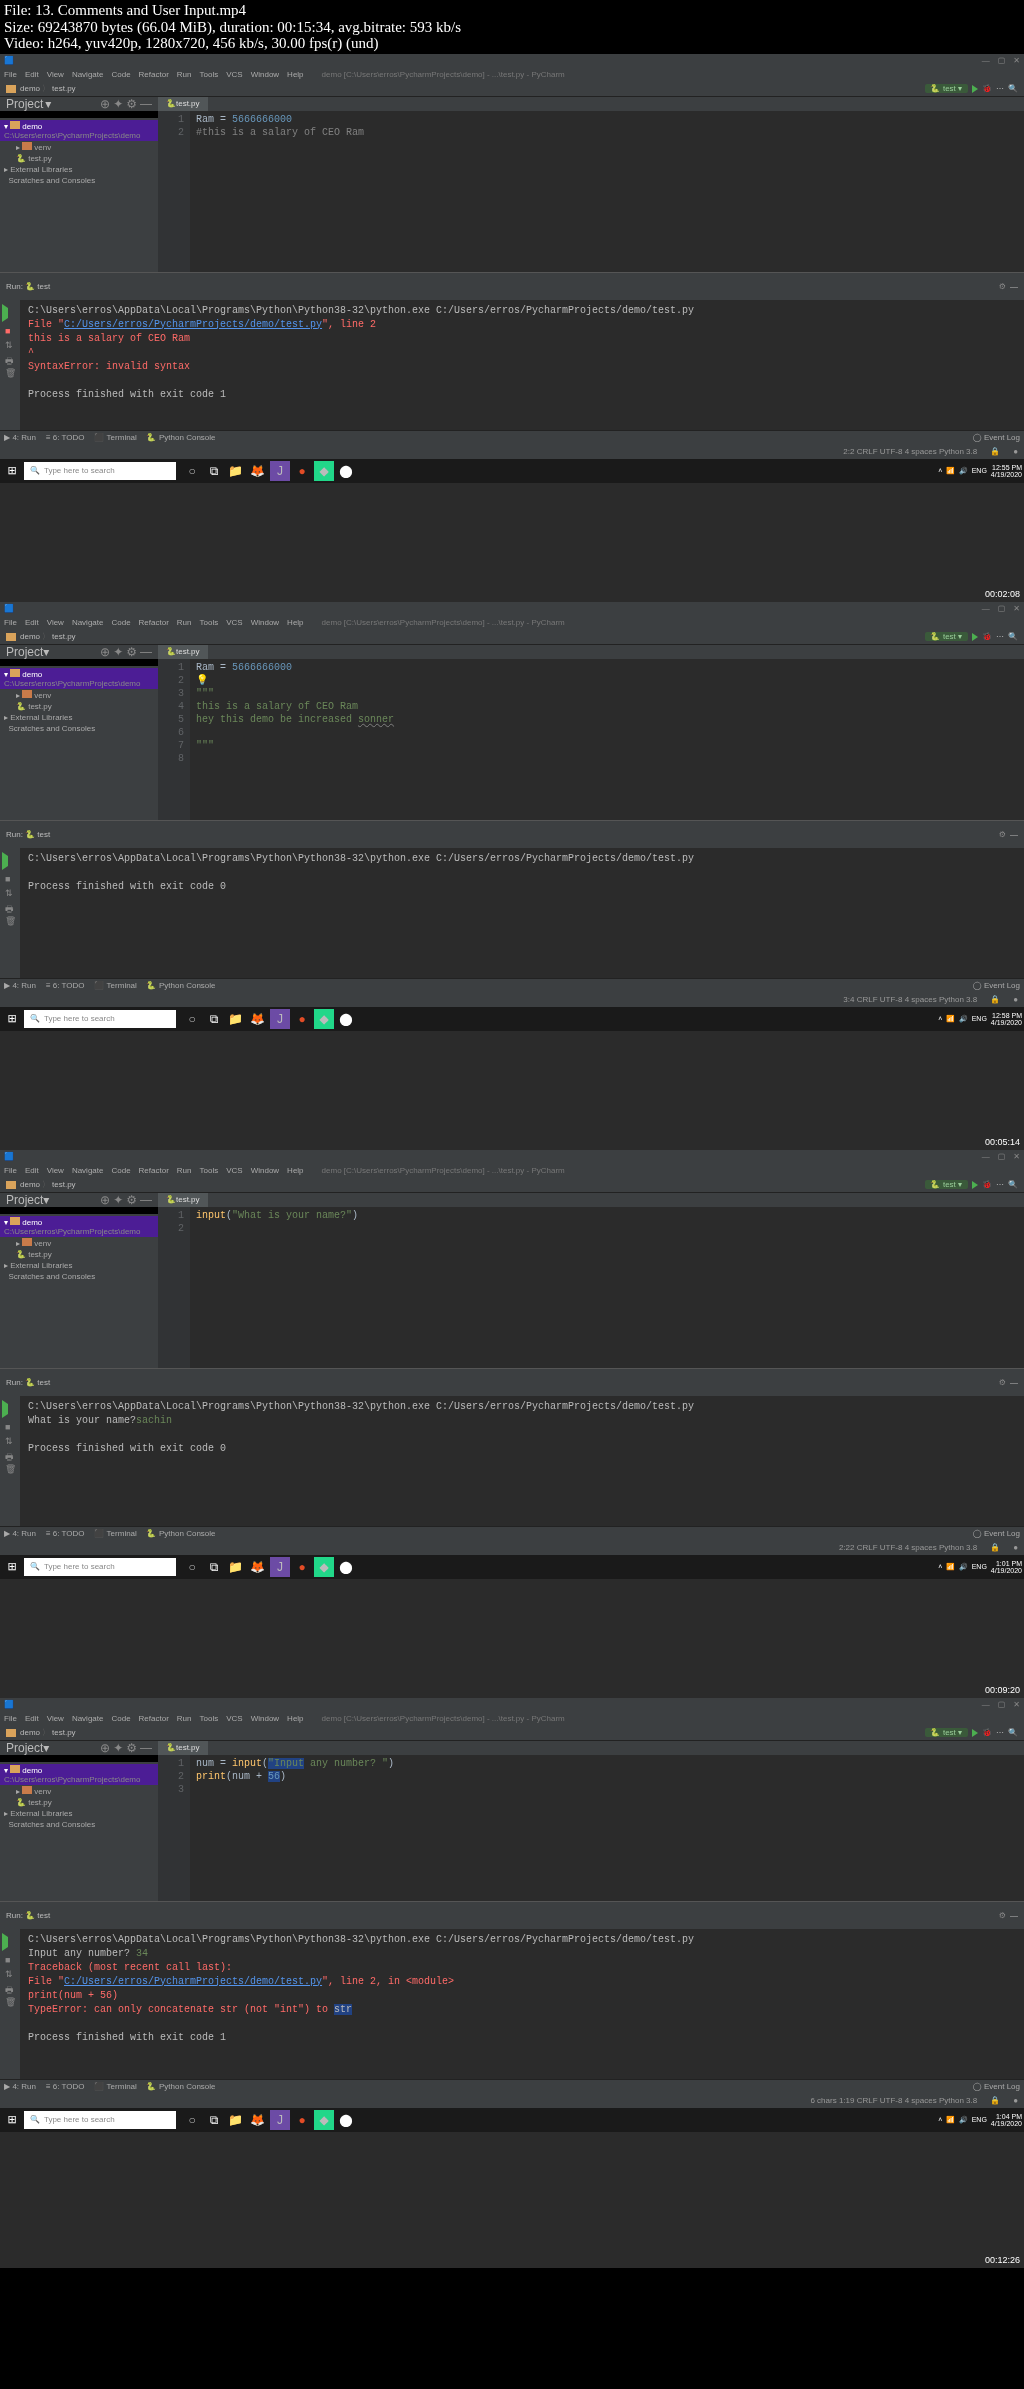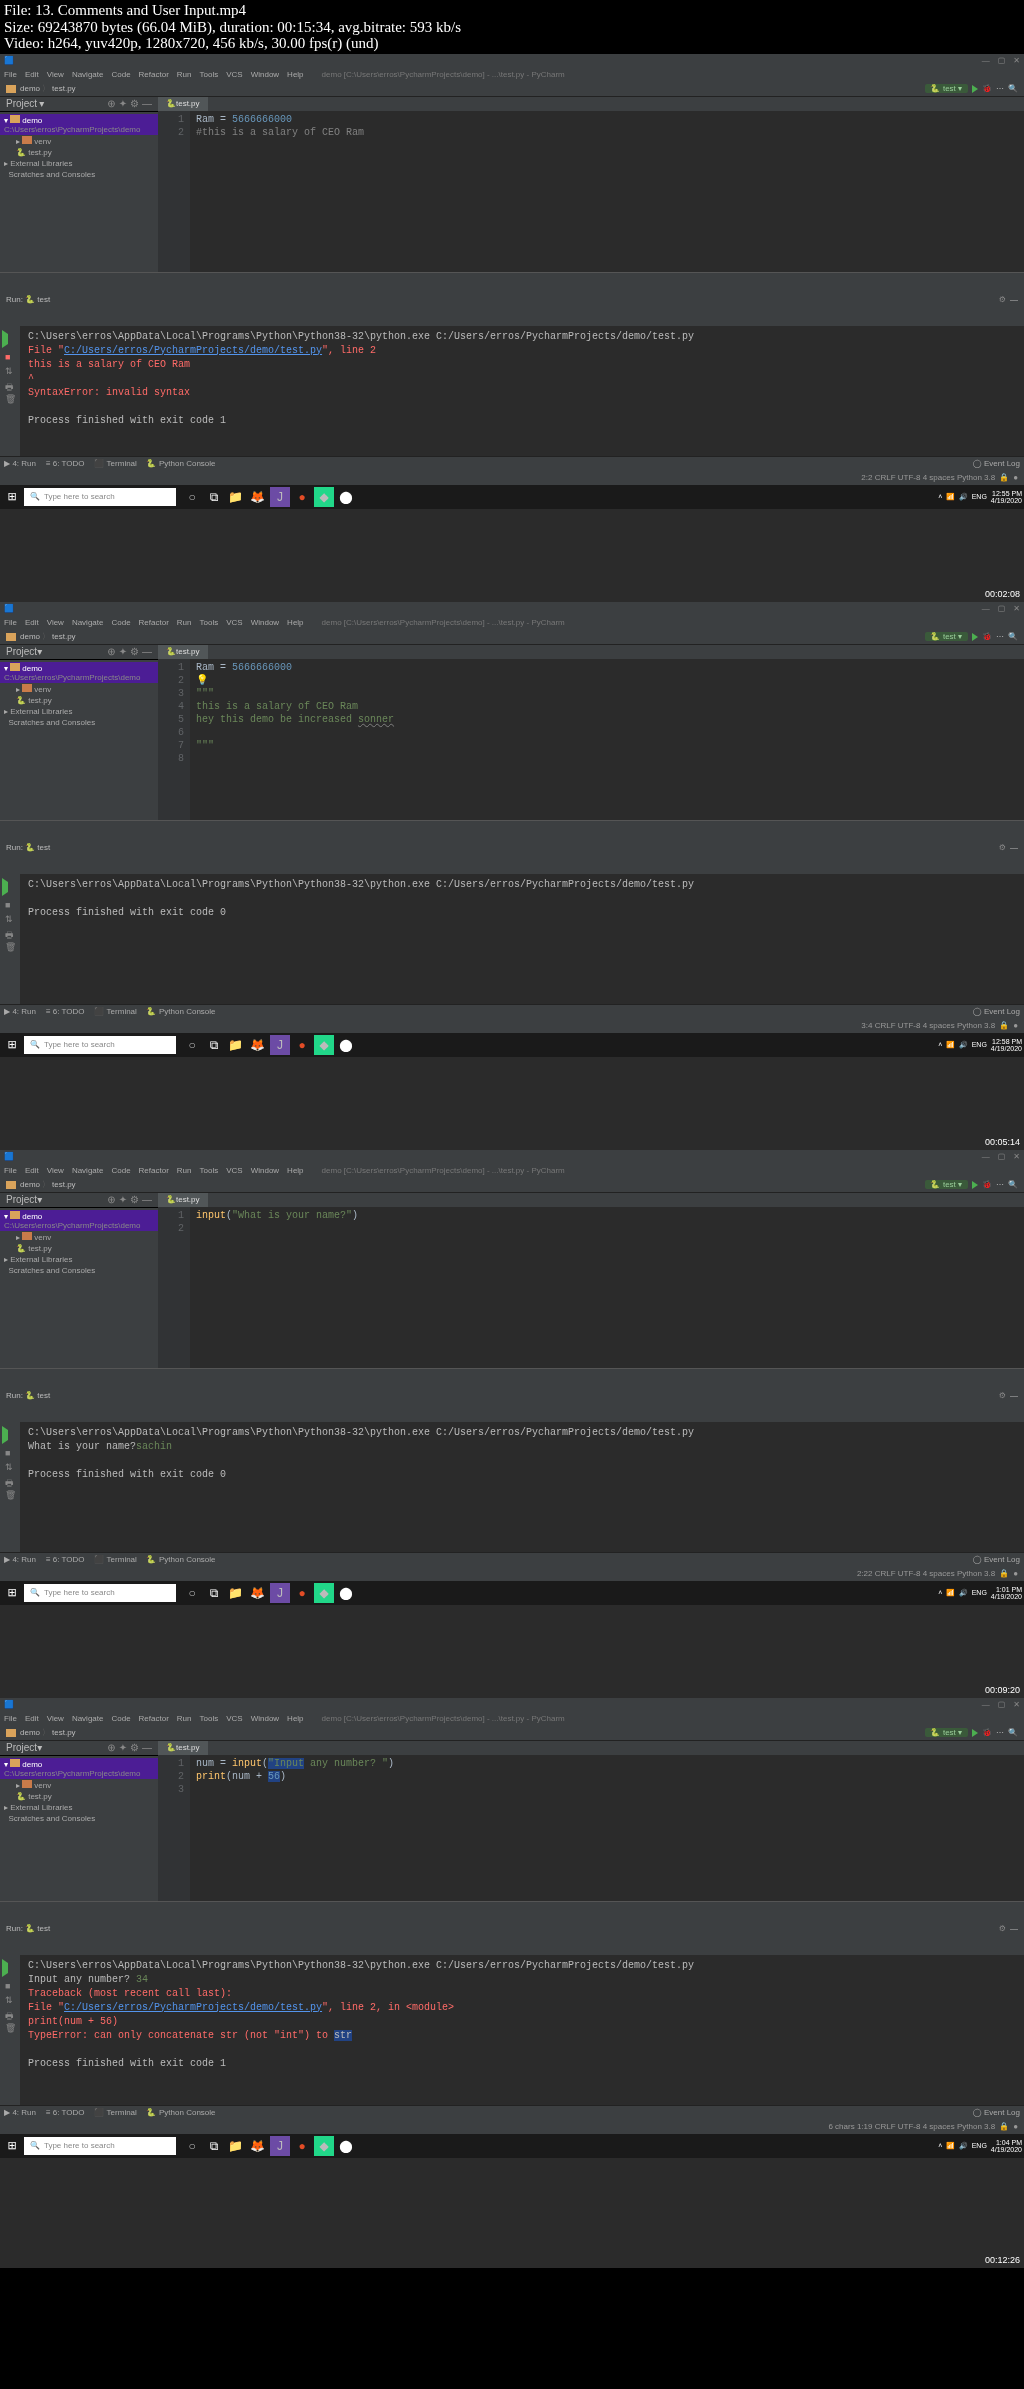--- a/index.html
+++ b/index.html
@@ -11,43 +11,43 @@
 .menubar .crumb{color:#777;margin-left:10px}
 .navbar{height:14px;background:#3c3f41;display:flex;align-items:center;padding:0 6px;font-size:8px;border-bottom:1px solid #222}
 .navbar .left{display:flex;gap:2px;align-items:center}
 .navbar .right{margin-left:auto;display:flex;gap:4px;align-items:center}
 .folder-icon{width:10px;height:8px;background:#d9a35b;display:inline-block;margin-right:2px}
 .test-btn{background:#3a5a3a;color:#9c9;padding:0 6px;border-radius:2px}
 .play-icon{width:0;height:0;border-left:6px solid #4caf50;border-top:4px solid transparent;border-bottom:4px solid transparent}
 .bug-icon{color:#4caf50}
 .main-area{display:flex;height:175px}
 .project-panel{width:158px;background:#3c3f41;display:flex;flex-direction:column}
-.project-header{height:14px;display:flex;align-items:center;padding:0 6px;font-size:10px;border-bottom:1px solid #000000}
+.project-header{height:14px;display:flex;align-items:center;padding:0 6px;font-size:12px;border-bottom:7px solid #000000}
 .project-header .right-icons{margin-left:auto;display:flex;gap:3px;color:#888}
 .project-tree{flex:1;font-size:8px;padding:2px 0;color:#aaa}
 .tree-item{padding:1px 4px}
 .tree-item.sel{background:#4c1d95;color:#fff}
 .tree-item .indent1{padding-left:12px}
 .editor-area{flex:1;background:#2b2b2b;display:flex;flex-direction:column}
 .editor-tabs{height:14px;background:#3c3f41;display:flex;align-items:center;font-size:8px}
 .editor-tab{background:#515658;padding:0 8px;height:100%;display:flex;align-items:center;color:#ddd}
 .editor-content{flex:1;display:flex;font-family:'Consolas','Courier New',monospace;font-size:10px;line-height:13px}
 .gutter{width:24px;background:#313335;color:#606366;text-align:right;padding:2px 6px 2px 2px}
 .code{flex:1;padding:2px 6px;color:#a9b7c6;position:relative}.str{color:#6a8759}.num{color:#6897bb}.com{color:#808080}.fn{color:#ffc66d}.bulb{color:#ffc66d}
 .run-panel{background:#2b2b2b;border-top:1px solid #555}
-.run-header{height:21px;background:#3c3f41;display:flex;align-items:center;padding:16px 6px;font-size:8px}
+.run-header{height:21px;background:#3c3f41;display:flex;align-items:center;padding:3px 6px;font-size:8px}
 .run-header .right-icons{margin-left:auto;display:flex;gap:4px}
 .run-body{display:flex;height:130px}
 .run-gutter{width:20px;background:#3c3f41;display:flex;flex-direction:column;align-items:center;gap:4px;padding:4px 0}
 .run-gutter .ico{width:10px;height:10px;font-size:9px;color:#888}
 .run-output{flex:1;padding:4px 8px;font-family:'Consolas','Courier New',monospace;font-size:10px;line-height:14px;color:#bbb}
 .err{color:#ff6b68}.link{color:#5394ec;text-decoration:underline}.user-in{color:#6a8759}
 .bottom-tabs{height:14px;background:#3c3f41;display:flex;align-items:center;padding:0 4px;font-size:8px;gap:10px;color:#aaa;border-top:1px solid #222}
 .bottom-tabs .right{margin-left:auto;display:flex;gap:6px;align-items:center}
-.statusbar{height:14px;background:#3c3f41;display:flex;align-items:center;padding:0 6px;font-size:8px;color:#999;justify-content:flex-end;gap:4px}
+.statusbar{height:14px;background:#3c3f41;display:flex;align-items:center;padding:0 6px;font-size:8px;color:#999;justify-content:flex-end;gap:13px}
 .taskbar{height:24px;background:#1a1a1a;display:flex;align-items:center}
 .taskbar .win{width:24px;height:24px;display:flex;align-items:center;justify-content:center;color:#fff;font-size:11px}
 .taskbar .search{width:140px;height:18px;background:#fff;display:flex;align-items:center;padding:0 6px;color:#888;font-size:8px;gap:4px}
 .taskbar .icons{display:flex;gap:2px;margin-left:6px}
 .taskbar .tb-icon{width:20px;height:20px;display:flex;align-items:center;justify-content:center;font-size:12px}
 .taskbar .tray{margin-left:auto;display:flex;align-items:center;gap:4px;color:#fff;font-size:7px;padding-right:2px}
 .taskbar .clock{text-align:right;line-height:1}
 .timestamp{position:absolute;color:#fff;font-size:9px}
 .gear{color:#888}
 </style>

